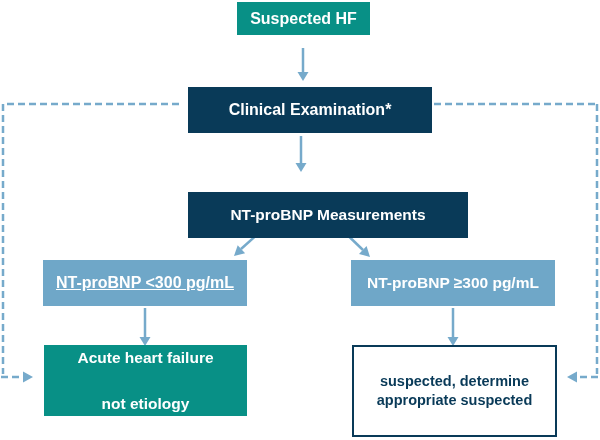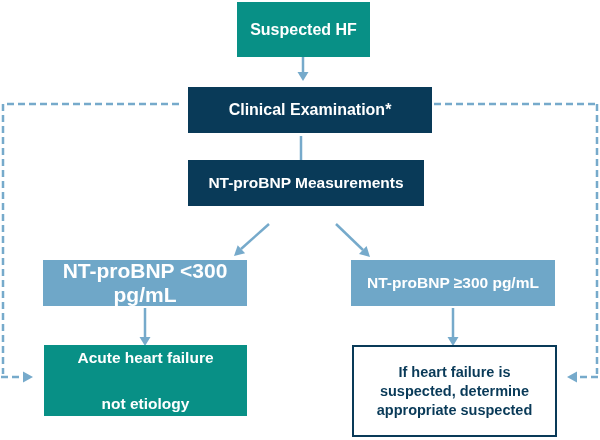--- a/index.html
+++ b/index.html
@@ -11,24 +11,24 @@
   .node{
     position:absolute;display:flex;flex-direction:column;
     align-items:center;justify-content:center;text-align:center;
     font-weight:bold;box-sizing:border-box;
   }
   .teal{background:var(--teal);color:var(--box-text-light);}
   .navy{background:var(--navy);color:var(--box-text-light);margin-left:9px;}
   .lightblue{background:var(--light-blue);color:var(--box-text-light);}
   .outlined{background:var(--background);color:var(--navy);border:2.5px solid var(--navy);}
 
-  #node-suspected-hf   {left:237px;top:2px;  width:133px;height:55px;font-size:16px;}
+  #node-suspected-hf   {left:237px;top:2px;  width:133px;height:33px;font-size:16px;}
   #node-clinical-exam  {left:179px;top:87px; width:244px;height:46px;font-size:16px;}
-  #node-ntprobnp-meas  {left:179px;top:160px;width:236px;height:46px;font-size:15.5px;}
-  #node-ntprobnp-low   {left:43px; top:260px;width:204px;height:46px;font-size:21px;}
+  #node-ntprobnp-meas  {left:179px;top:192px;width:280px;height:46px;font-size:15.5px;}
+  #node-ntprobnp-low   {left:43px; top:260px;width:204px;height:46px;font-size:16px;text-decoration:underline;}
   #node-ntprobnp-high  {left:351px;top:260px;width:204px;height:46px;font-size:15.5px;}
   #node-acute-hf       {left:44px; top:345px;width:203px;height:71px;font-size:15.5px;line-height:22px;gap:24px;}
   #node-hf-treatment   {left:352px;top:345px;width:205px;height:92px;font-size:14.5px;line-height:19px;}
 
   #connector-layer{position:absolute;left:0;top:0;width:600px;height:440px;}
   .solid-line{stroke-width:2.5;fill:none;}
   .dashed-line{stroke-width:2.5;fill:none;stroke-dasharray:7 4;}
 </style>
 </head>
 <body>
@@ -101,18 +101,17 @@
   <div class="node lightblue" id="node-ntprobnp-high">
     <span>NT-proBNP ≥300 pg/mL</span>
   </div>
 
   <div class="node teal" id="node-acute-hf">
     <span>Acute heart failure</span>
     <span>not etiology</span>
   </div>
 
   <div class="node outlined" id="node-hf-treatment">
-    <span>If heart failure is</span>
     <span>suspected, determine</span>
     <span>appropriate suspected</span>
   </div>
 
 </div>
 
 </body></html>

